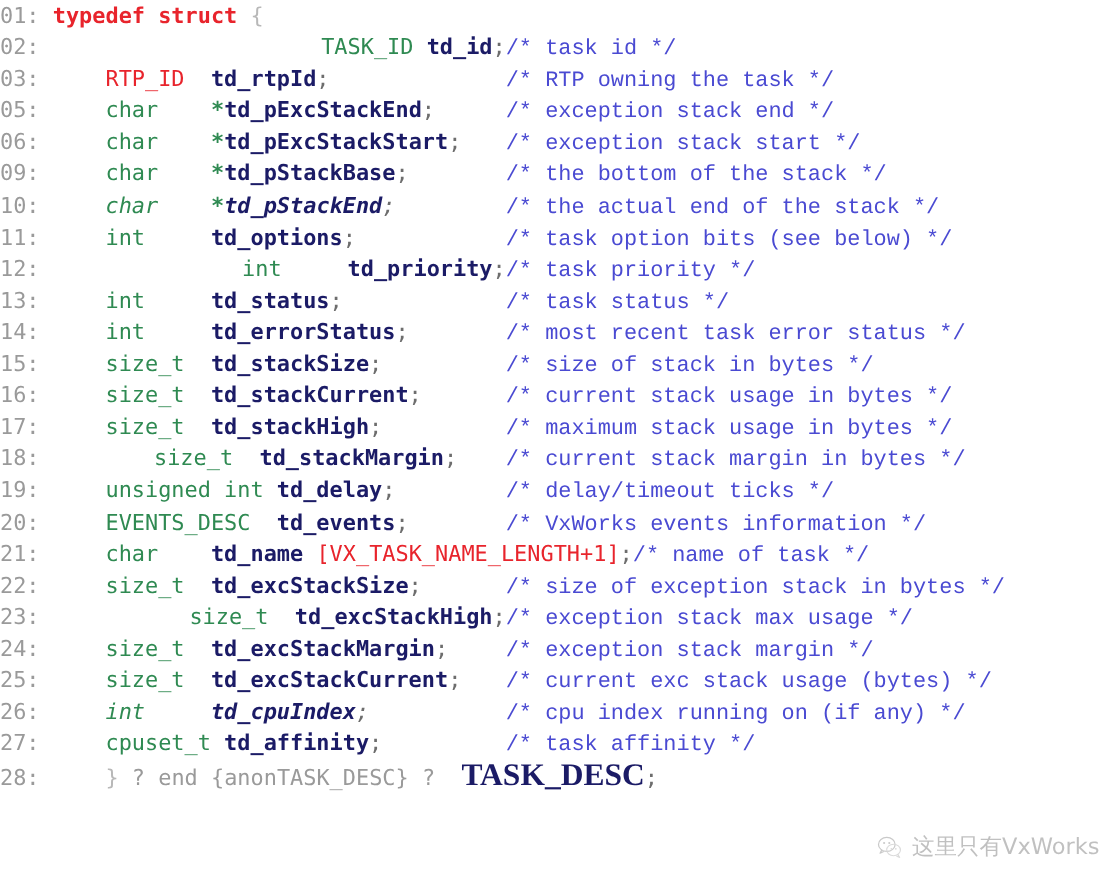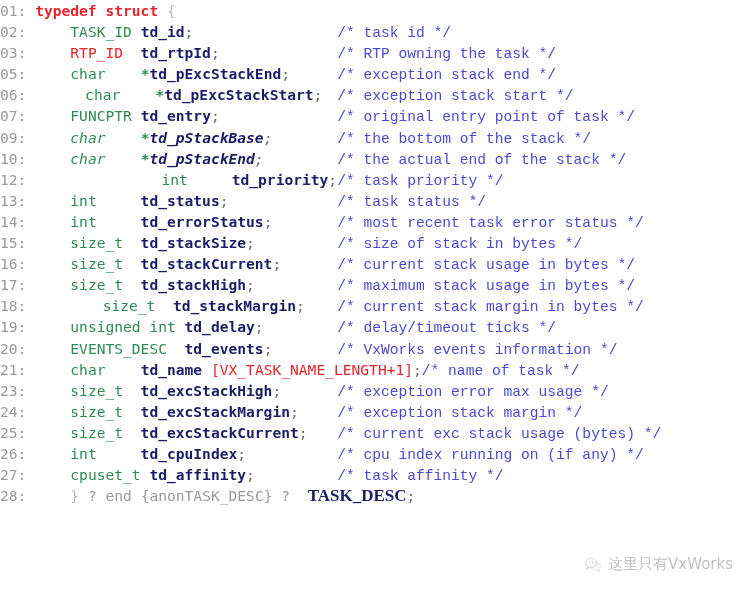--- a/index.html
+++ b/index.html
@@ -42,21 +42,21 @@
   .t-type    { color: #2f8a52; }                       
   .t-typered { color: #e8242c; }                       
   .t-typetk  { color: #2f8a52; }                       
   .t-ident   { color: #1b1b66; font-weight: bold; }    
   .t-star    { color: #2f8a52; font-weight: bold; }
   .t-macro   { color: #e8242c; }                       
   .t-punc    { color: #6d6d6d; }
   .t-comment { color: #4a4ad2; font-family: Liberation Mono, monospace; }
   .t-brace   { color: #b8b8b8; }
   .t-dim     { color: #9a9a9a; }
-  .t-struct  { color: #1b1b66; font-weight: bold; font-size: 17px;
+  .t-struct  { color: #1b1b66; font-weight: bold; font-size: 21px;
                font-family: "Liberation Serif", "DejaVu Serif", serif; }
 
   
   #watermark {
     position: absolute;
     right: 6px;
     bottom: 17px;
     display: flex;
     align-items: center;
     gap: 6px;
@@ -75,41 +75,42 @@
     flex: 0 0 18px;
   }
 </style>
 </head>
 <body>
 
 <div id="code-listing">
 
   <div id="lines-root">
       <div class="code-line"><span class="ln">01: </span><span style="display: inline-block; min-width: 302px;"><span class="t-kw">typedef struct</span><span class="t-brace"> {</span></span></div>
-      <div class="code-line"><span class="ln">02: </span><span style="display: inline-block; min-width: 302px;">    <span class="t-typetk">TASK_ID</span> <span class="t-ident">td_id</span><span class="t-punc">;</span></span><span class="t-comment">/* task id */</span></div>
+      <div class="code-line"><span class="ln">02: </span><span style="display: inline-block; min-width: 302px; text-align: right;">    <span class="t-typetk">TASK_ID</span> <span class="t-ident">td_id</span><span class="t-punc">;</span></span><span class="t-comment">/* task id */</span></div>
       <div class="code-line"><span class="ln">03: </span><span style="display: inline-block; min-width: 302px;">    <span class="t-typered">RTP_ID</span>  <span class="t-ident">td_rtpId</span><span class="t-punc">;</span></span><span class="t-comment">/* RTP owning the task */</span></div>
       <div class="code-line"><span class="ln">05: </span><span style="display: inline-block; min-width: 302px;">    <span class="t-type">char</span>    <span class="t-star">*</span><span class="t-ident">td_pExcStackEnd</span><span class="t-punc">;</span></span><span class="t-comment">/* exception stack end */</span></div>
-      <div class="code-line"><span class="ln">06: </span><span style="display: inline-block; min-width: 302px; text-align: center;">    <span class="t-type">char</span>    <span class="t-star">*</span><span class="t-ident">td_pExcStackStart</span><span class="t-punc">;</span></span><span class="t-comment">/* exception stack start */</span></div>
-      <div class="code-line"><span class="ln">07: </span><span style="display: inline-block; min-width: 302px;">    <span class="t-type">FUNCPTR</span> <span class="t-ident">td_entry</span><span class="t-punc">;</span></span><span class="t-comment">/* original entry point of task */</span></div>
-      <div class="code-line"><span class="ln">09: </span><span style="display: inline-block; min-width: 302px; font-style: italic;">    <span class="t-type">char</span>    <span class="t-star">*</span><span class="t-ident">td_pStackBase</span><span class="t-punc">;</span></span><span class="t-comment">/* the bottom of the stack */</span></div>
+      <div class="code-line"><span class="ln">06: </span><span style="display: inline-block; min-width: 302px;">    <span class="t-type">char</span>    <span class="t-star">*</span><span class="t-ident">td_pExcStackStart</span><span class="t-punc">;</span></span><span class="t-comment">/* exception stack start */</span></div>
+      <div class="code-line"><span class="ln">09: </span><span style="display: inline-block; min-width: 302px;">    <span class="t-type">char</span>    <span class="t-star">*</span><span class="t-ident">td_pStackBase</span><span class="t-punc">;</span></span><span class="t-comment">/* the bottom of the stack */</span></div>
       <div class="code-line"><span class="ln">10: </span><span style="display: inline-block; min-width: 302px; font-style: italic;">    <span class="t-type">char</span>    <span class="t-star">*</span><span class="t-ident">td_pStackEnd</span><span class="t-punc">;</span></span><span class="t-comment">/* the actual end of the stack */</span></div>
+      <div class="code-line"><span class="ln">11: </span><span style="display: inline-block; min-width: 302px;">    <span class="t-type">int</span>     <span class="t-ident">td_options</span><span class="t-punc">;</span></span><span class="t-comment">/* task option bits (see below) */</span></div>
       <div class="code-line"><span class="ln">12: </span><span style="display: inline-block; min-width: 302px; text-align: right;">    <span class="t-type">int</span>     <span class="t-ident">td_priority</span><span class="t-punc">;</span></span><span class="t-comment">/* task priority */</span></div>
       <div class="code-line"><span class="ln">13: </span><span style="display: inline-block; min-width: 302px;">    <span class="t-type">int</span>     <span class="t-ident">td_status</span><span class="t-punc">;</span></span><span class="t-comment">/* task status */</span></div>
       <div class="code-line"><span class="ln">14: </span><span style="display: inline-block; min-width: 302px;">    <span class="t-type">int</span>     <span class="t-ident">td_errorStatus</span><span class="t-punc">;</span></span><span class="t-comment">/* most recent task error status */</span></div>
       <div class="code-line"><span class="ln">15: </span><span style="display: inline-block; min-width: 302px;">    <span class="t-type">size_t</span>  <span class="t-ident">td_stackSize</span><span class="t-punc">;</span></span><span class="t-comment">/* size of stack in bytes */</span></div>
       <div class="code-line"><span class="ln">16: </span><span style="display: inline-block; min-width: 302px;">    <span class="t-type">size_t</span>  <span class="t-ident">td_stackCurrent</span><span class="t-punc">;</span></span><span class="t-comment">/* current stack usage in bytes */</span></div>
       <div class="code-line"><span class="ln">17: </span><span style="display: inline-block; min-width: 302px;">    <span class="t-type">size_t</span>  <span class="t-ident">td_stackHigh</span><span class="t-punc">;</span></span><span class="t-comment">/* maximum stack usage in bytes */</span></div>
       <div class="code-line"><span class="ln">18: </span><span style="display: inline-block; min-width: 302px; text-align: center;">    <span class="t-type">size_t</span>  <span class="t-ident">td_stackMargin</span><span class="t-punc">;</span></span><span class="t-comment">/* current stack margin in bytes */</span></div>
       <div class="code-line"><span class="ln">19: </span><span style="display: inline-block; min-width: 302px;">    <span class="t-type">unsigned int</span> <span class="t-ident">td_delay</span><span class="t-punc">;</span></span><span class="t-comment">/* delay/timeout ticks */</span></div>
       <div class="code-line"><span class="ln">20: </span><span style="display: inline-block; min-width: 302px;">    <span class="t-type">EVENTS_DESC</span>  <span class="t-ident">td_events</span><span class="t-punc">;</span></span><span class="t-comment">/* VxWorks events information */</span></div>
       <div class="code-line"><span class="ln">21: </span><span style="display: inline-block; min-width: 302px;">    <span class="t-type">char</span>    <span class="t-ident">td_name</span> <span class="t-macro">[</span><span class="t-macro">VX_TASK_NAME_LENGTH+1</span><span class="t-macro">]</span><span class="t-punc">;</span></span><span class="t-comment">/* name of task */</span></div>
-      <div class="code-line"><span class="ln">23: </span><span style="display: inline-block; min-width: 302px;">    <span class="t-type">size_t</span>  <span class="t-ident">td_excStackHigh</span><span class="t-punc">;</span></span><span class="t-comment">/* exception error max usage */</span></div>
+      <div class="code-line"><span class="ln">22: </span><span style="display: inline-block; min-width: 302px;">    <span class="t-type">size_t</span>  <span class="t-ident">td_excStackSize</span><span class="t-punc">;</span></span><span class="t-comment">/* size of exception stack in bytes */</span></div>
+      <div class="code-line"><span class="ln">23: </span><span style="display: inline-block; min-width: 302px; text-align: right;">    <span class="t-type">size_t</span>  <span class="t-ident">td_excStackHigh</span><span class="t-punc">;</span></span><span class="t-comment">/* exception stack max usage */</span></div>
       <div class="code-line"><span class="ln">24: </span><span style="display: inline-block; min-width: 302px;">    <span class="t-type">size_t</span>  <span class="t-ident">td_excStackMargin</span><span class="t-punc">;</span></span><span class="t-comment">/* exception stack margin */</span></div>
       <div class="code-line"><span class="ln">25: </span><span style="display: inline-block; min-width: 302px;">    <span class="t-type">size_t</span>  <span class="t-ident">td_excStackCurrent</span><span class="t-punc">;</span></span><span class="t-comment">/* current exc stack usage (bytes) */</span></div>
-      <div class="code-line"><span class="ln">26: </span><span style="display: inline-block; min-width: 302px;">    <span class="t-type">int</span>     <span class="t-ident">td_cpuIndex</span><span class="t-punc">;</span></span><span class="t-comment">/* cpu index running on (if any) */</span></div>
+      <div class="code-line"><span class="ln">26: </span><span style="display: inline-block; min-width: 302px; font-style: italic;">    <span class="t-type">int</span>     <span class="t-ident">td_cpuIndex</span><span class="t-punc">;</span></span><span class="t-comment">/* cpu index running on (if any) */</span></div>
       <div class="code-line"><span class="ln">27: </span><span style="display: inline-block; min-width: 302px;">    <span class="t-type">cpuset_t</span> <span class="t-ident">td_affinity</span><span class="t-punc">;</span></span><span class="t-comment">/* task affinity */</span></div>
       <div class="code-line"><span class="ln">28: </span><span>    <span class="t-brace">}</span> <span class="t-dim">?</span> <span class="t-dim">end</span> <span class="t-dim">{anonTASK_DESC}</span> <span class="t-dim">?</span>  <span class="t-struct">TASK_DESC</span><span class="t-punc">;</span></span></div>
     </div>
 
   <div id="watermark">
     <span class="wm-icon">
       <svg viewBox="0 0 24 24" width="18" height="18" aria-hidden="true">
         <ellipse cx="9.6" cy="9.3" rx="7.4" ry="6.2" fill="none" stroke="#9e9e9e" stroke-width="1.1"></ellipse>
         <path d="M5.2 14.1 L3.6 17.1 L6.9 15.5" fill="none" stroke="#9e9e9e" stroke-width="1.1" stroke-linejoin="round"></path>
         <circle cx="7.2" cy="8.0" r="0.95" fill="#9e9e9e"></circle>

